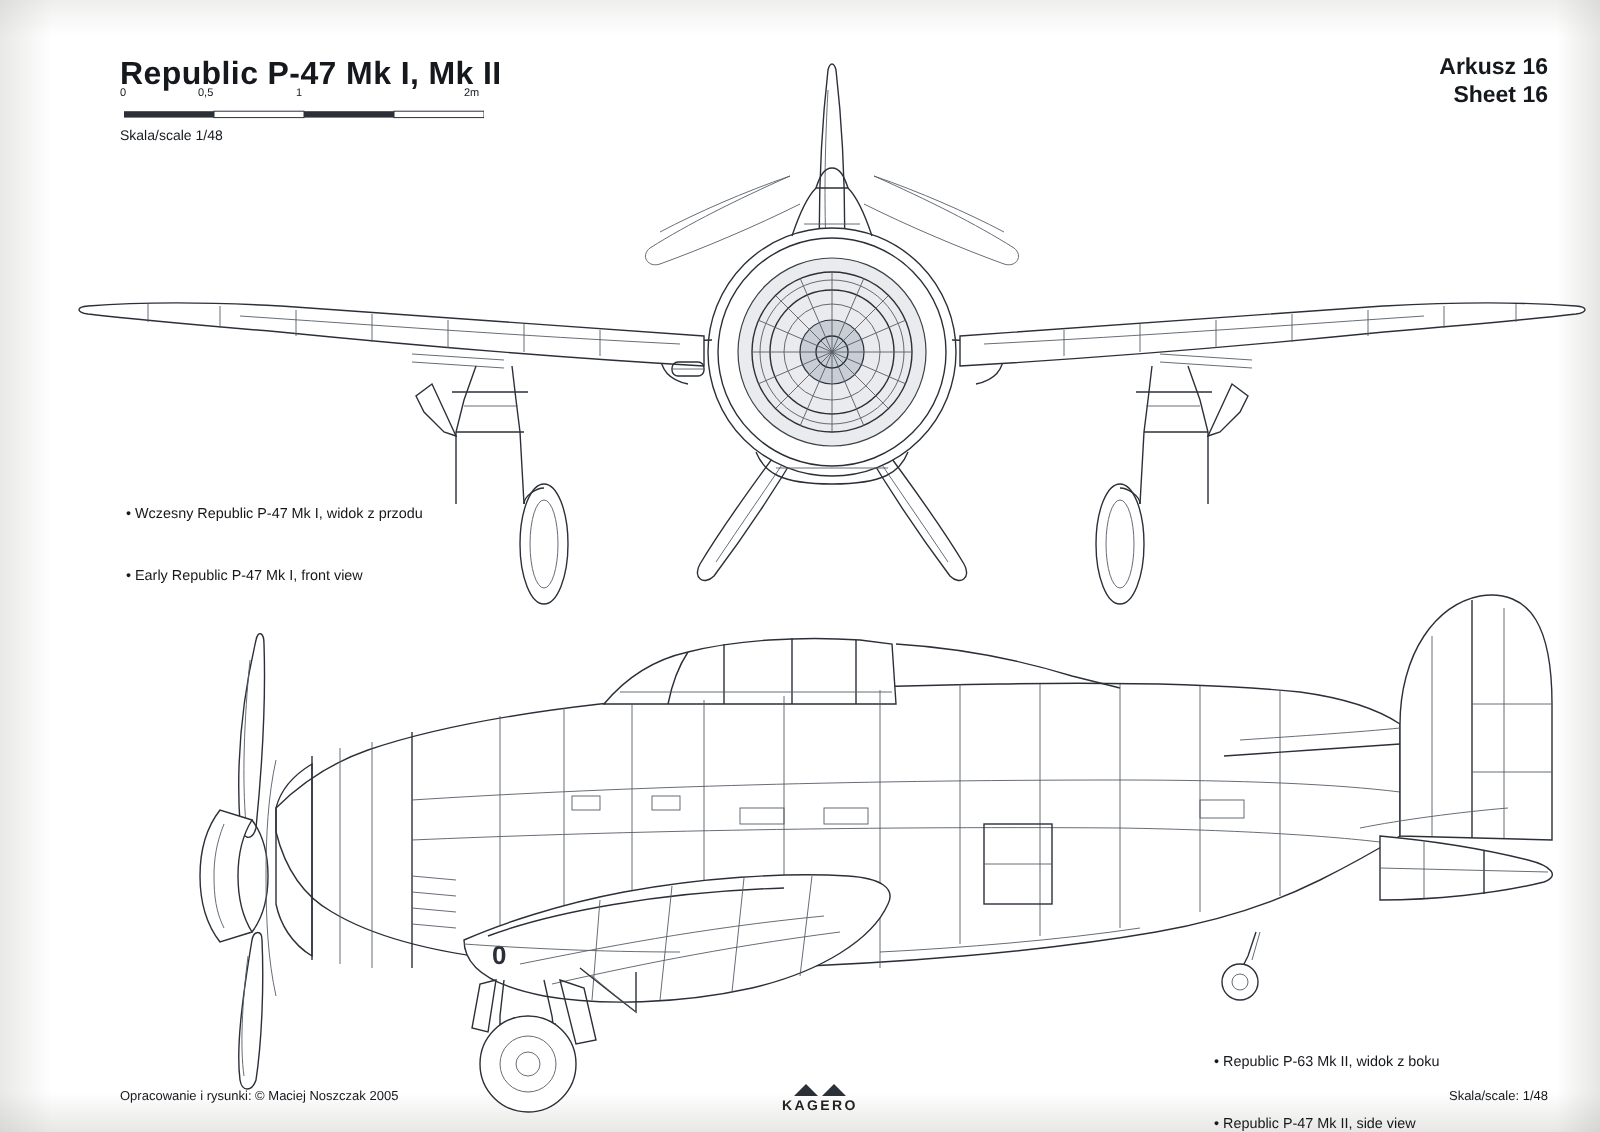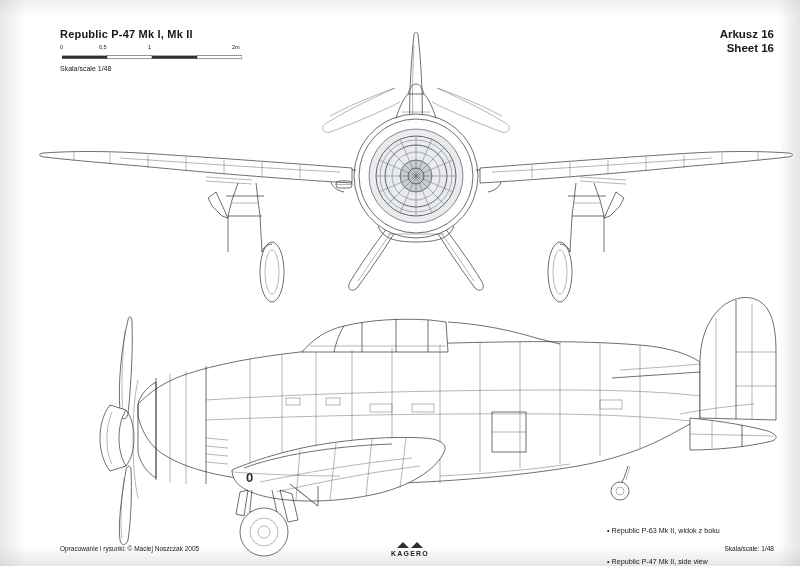--- a/index.html
+++ b/index.html
@@ -30,21 +30,21 @@
   }
   .txt {
     position: absolute;
     color: #15181c;
     white-space: pre;
     line-height: 1.25;
   }
   #title {
     left: 60px;
     top: 28px;
-    font-size: 11px;
+    font-size: 16px;
     font-weight: bold;
     letter-spacing: 0.2px;
   }
   #sheet-pl {
     right: 26px;
     top: 27px;
     font-size: 11.5px;
     font-weight: bold;
   }
   #sheet-en {
@@ -131,20 +131,24 @@
     <rect x="0" y="1.6" width="45" height="3.2" fill="#2b3038"></rect>
     <rect x="45" y="1.6" width="45" height="3.2" fill="#ffffff" stroke="#2b3038" stroke-width="0.5"></rect>
     <rect x="90" y="1.6" width="45" height="3.2" fill="#2b3038"></rect>
     <rect x="135" y="1.6" width="45" height="3.2" fill="#ffffff" stroke="#2b3038" stroke-width="0.5"></rect>
   </svg>
   <div class="txt" style="left:60px; top:44px; font-size:5.5px;">0</div>
   <div class="txt" style="left:99px; top:44px; font-size:5.5px;">0,5</div>
   <div class="txt" style="left:148px; top:44px; font-size:5.5px;">1</div>
   <div class="txt" style="left:232px; top:44px; font-size:5.5px;">2m</div>
 
+  <div class="txt cap" id="cap-front">
+    <div>• Wczesny Republic P-47 Mk I, widok z przodu</div>
+    <div>• Early Republic P-47 Mk I, front view</div>
+  </div>
 
   <div class="txt cap" id="cap-side">
     <div>• Republic P-63 Mk II, widok z boku</div>
     <div>• Republic P-47 Mk II, side view</div>
   </div>
 
   <div class="txt" id="credit">Opracowanie i rysunki: © Maciej Noszczak 2005</div>
   <div class="txt" id="scale-bottom">Skala/scale: 1/48</div>
 
   <div id="logo">

